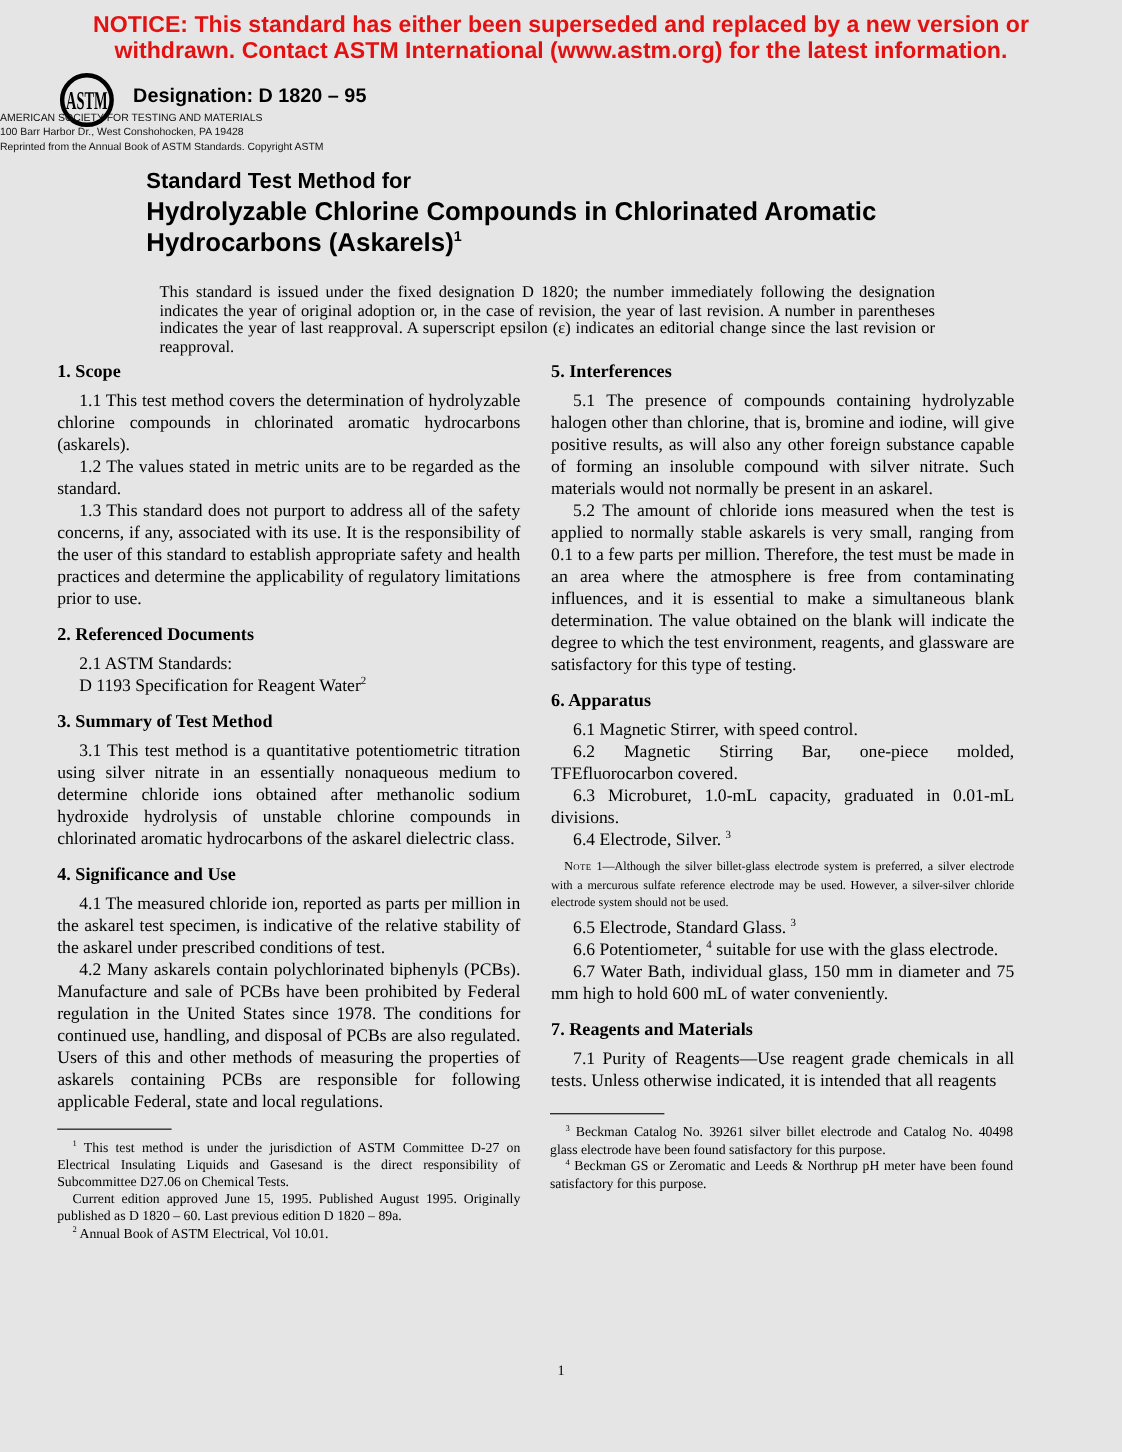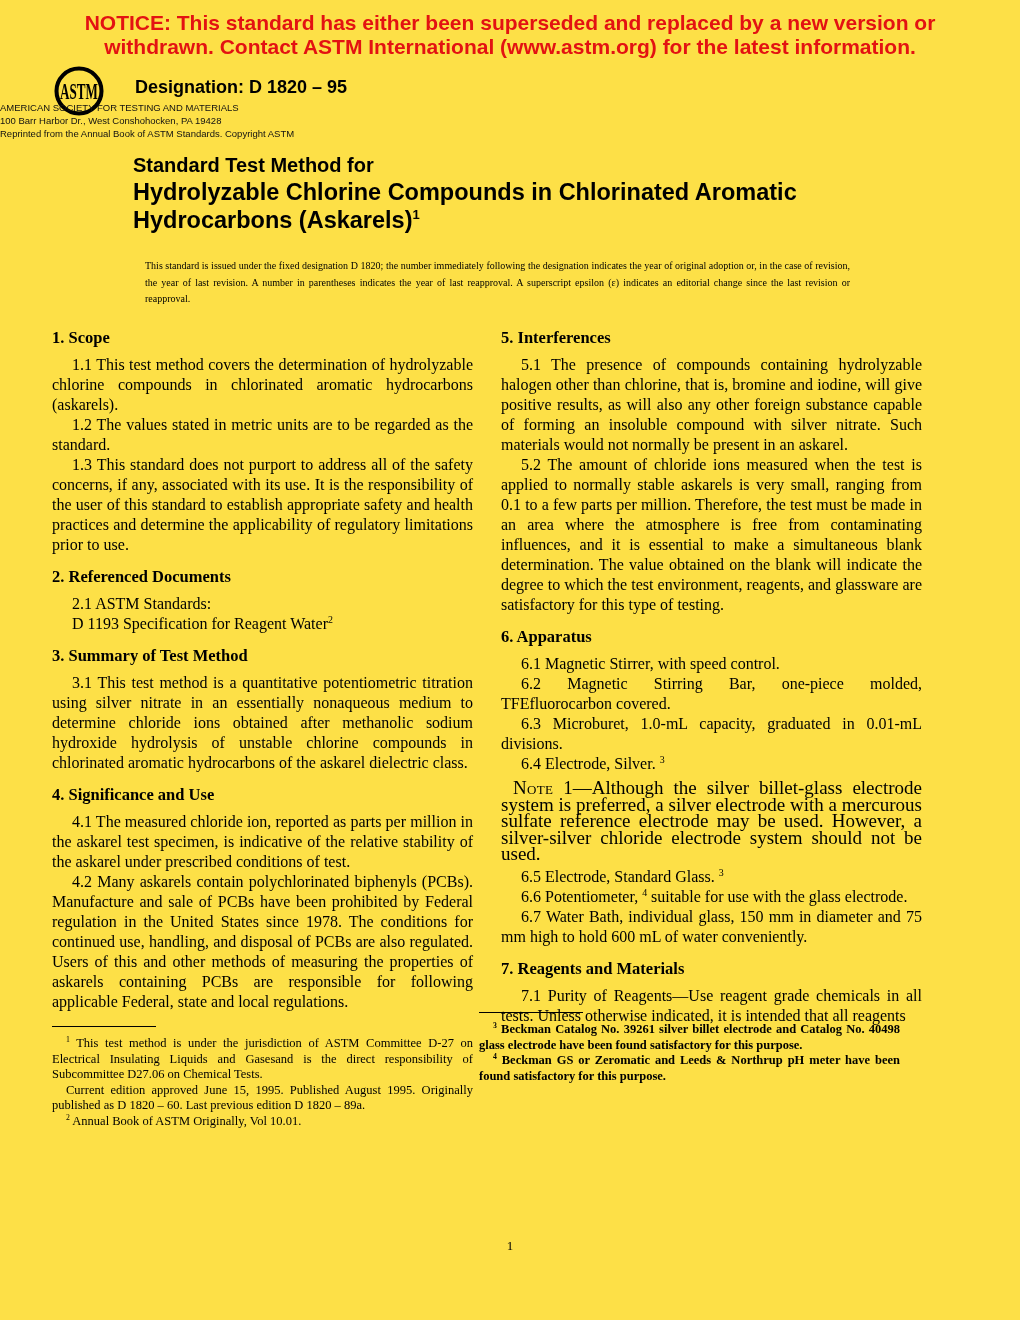--- a/index.html
+++ b/index.html
@@ -1,55 +1,55 @@
 <!DOCTYPE html>
 <html><head>
 <meta charset="utf-8">
 <style>
   * { margin:0; padding:0; box-sizing:border-box; }
   html,body { background:#fff; }
-  .page { position:relative; width:1020px; height:1320px; background:#fde047;
+  .page { position:relative; width:1020px; height:1320px; background:#e5e5e5;
           font-family:"Liberation Serif", serif; color:#000; overflow:hidden; }
 
   .notice { position:absolute; top:11px; left:0; width:100%; text-align:center;
             font-family:"Liberation Sans", sans-serif; font-weight:bold;
             font-size:21px; line-height:24px; }
 
   .brand-row { position:absolute; top:64px; left:52px; display:flex; align-items:center; }
   .logo { width:54px; height:54px; display:block; }
   .designation { font-family:"Liberation Sans", sans-serif; font-weight:bold;
-                 font-size:18px; margin-left:29px; margin-top:-8px; }
+                 font-size:18px; margin-left:15px; margin-top:-8px; }
 
   .society { position:absolute; top:101px; left:0; width:100%; text-align:left;
              font-family:"Liberation Sans", sans-serif; font-size:9.5px;
              line-height:13px; color:#111; }
 
   .title-block { position:absolute; left:133px; top:152px;
                  font-family:"Liberation Sans", sans-serif; font-weight:bold; }
   .title-l1 { font-size:20px; line-height:26px; }
   .title-l2 { font-size:23.5px; line-height:28px; }
   .title-block sup { font-size:13px; }
 
   .preamble { position:absolute; left:145px; top:258px; width:705px;
-              font-size:10px; line-height:16.5px; text-align:justify; }
+              font-size:15px; line-height:16.5px; text-align:justify; }
 
   .col { position:absolute; top:328px; width:421px; font-size:16px;
          line-height:20px; text-align:justify; }
   .col-left  { left:52px; }
   .col-right { left:501px; }
 
   h3.sec { font-size:16.5px; font-weight:bold; margin:12px 0 7px; text-align:left; }
   .col h3.sec:first-child { margin-top:0; }
   p.para { text-indent:20px; }
-  p.note { font-size:19px; line-height:16.5px; text-indent:12px; margin:6px 0 4px; }
+  p.note { font-size:11px; line-height:16.5px; text-indent:12px; margin:6px 0 4px; }
 
   .fn-block { position:absolute; width:421px; font-size:12.5px;
               line-height:15.5px; text-align:justify; }
   .fn-left  { left:52px;  top:1026px; }
-  .fn-right { left:479px; top:1012px;font-weight:bold; }
+  .fn-right { left:500px; top:1012px; }
   .fn-rule { width:104px; border-top:1.5px solid #000; margin-bottom:9px; }
   .fn-block p { text-indent:14px; }
 
   .page-num { position:absolute; top:1238px; left:0; width:100%;
               text-align:center; font-size:13px; }
 
   sup { font-size:0.62em; vertical-align:super; line-height:0; }
   .seg-i  { }
   .seg-sc { font-variant:small-caps; letter-spacing:0.3px; }
 </style>
@@ -114,21 +114,21 @@
       <p class="para"><span>6.7  </span><span class="seg-i">Water Bath</span><span>, individual glass, 150 mm in diameter and 75 mm high to hold 600 mL of water conveniently.</span></p>
       <h3 class="sec">7.  Reagents and Materials</h3>
       <p class="para"><span>7.1  </span><span class="seg-i">Purity of Reagents</span><span>—Use reagent grade chemicals in all tests. Unless otherwise indicated, it is intended that all reagents</span></p>
     </div>
 
   <div class="fn-block fn-left">
     <div class="fn-rule"></div>
     <div>
         <p><sup>1</sup><span> This test method is under the jurisdiction of ASTM Committee D-27 on Electrical Insulating Liquids and Gasesand is the direct responsibility of Subcommittee D27.06 on Chemical Tests.</span></p>
         <p><span>Current edition approved June 15, 1995. Published August 1995. Originally published as D 1820 – 60. Last previous edition D 1820 – 89a.</span></p>
-        <p><sup>2</sup><span> </span><span class="seg-i">Annual Book of ASTM Originally</span><span>, Vol 10.01.</span></p>
+        <p><sup>2</sup><span> </span><span class="seg-i">Annual Book of ASTM Electrical</span><span>, Vol 10.01.</span></p>
       </div>
   </div>
   <div class="fn-block fn-right">
     <div class="fn-rule"></div>
     <div>
         <p><sup>3</sup><span> Beckman Catalog No. 39261 silver billet electrode and Catalog No. 40498 glass electrode have been found satisfactory for this purpose.</span></p>
         <p><sup>4</sup><span> Beckman GS or Zeromatic and Leeds &amp; Northrup pH meter have been found satisfactory for this purpose.</span></p>
       </div>
   </div>
 

